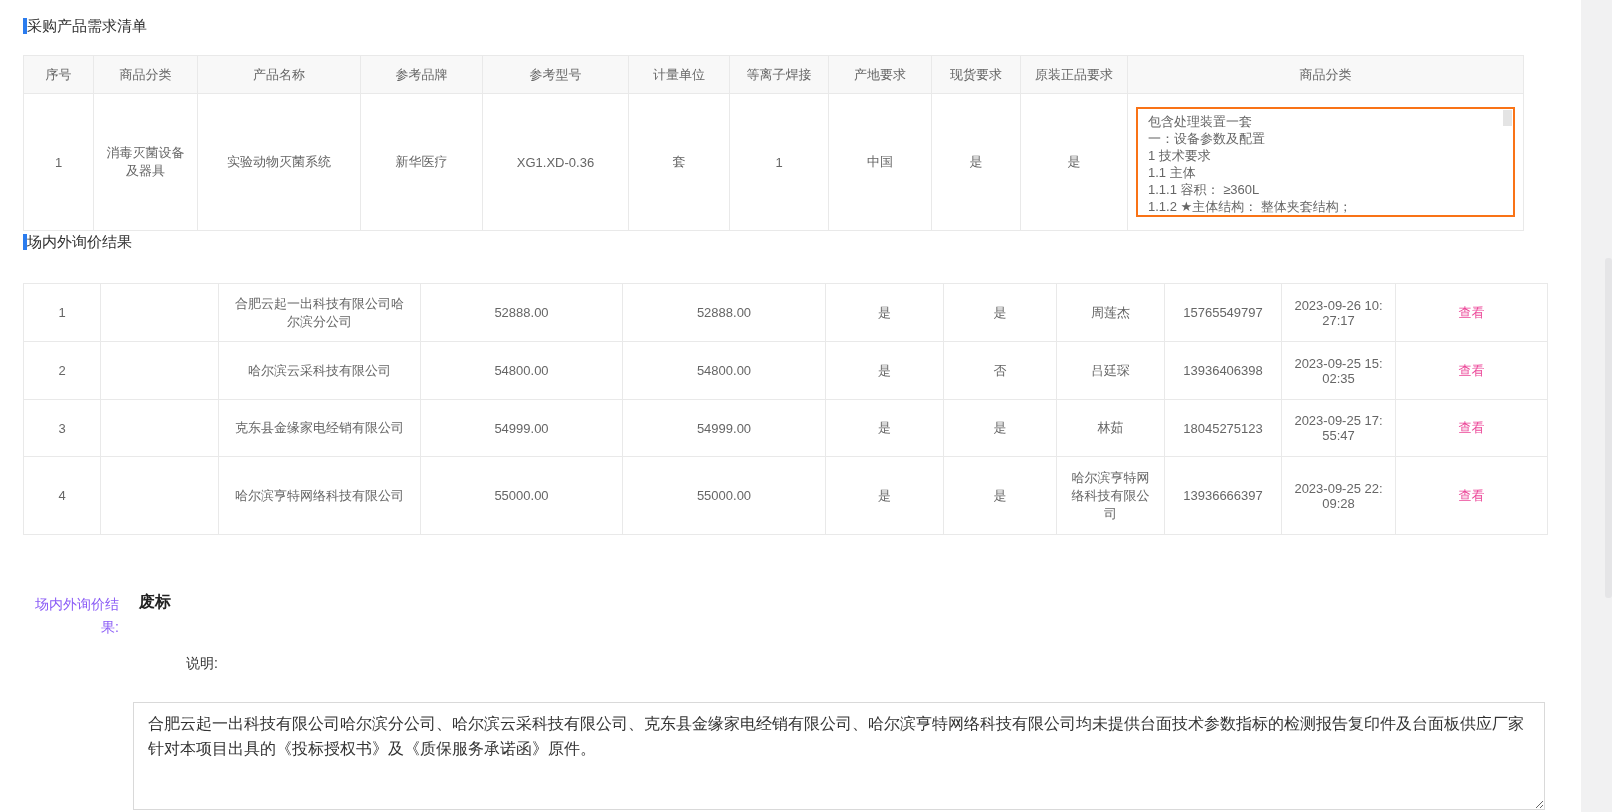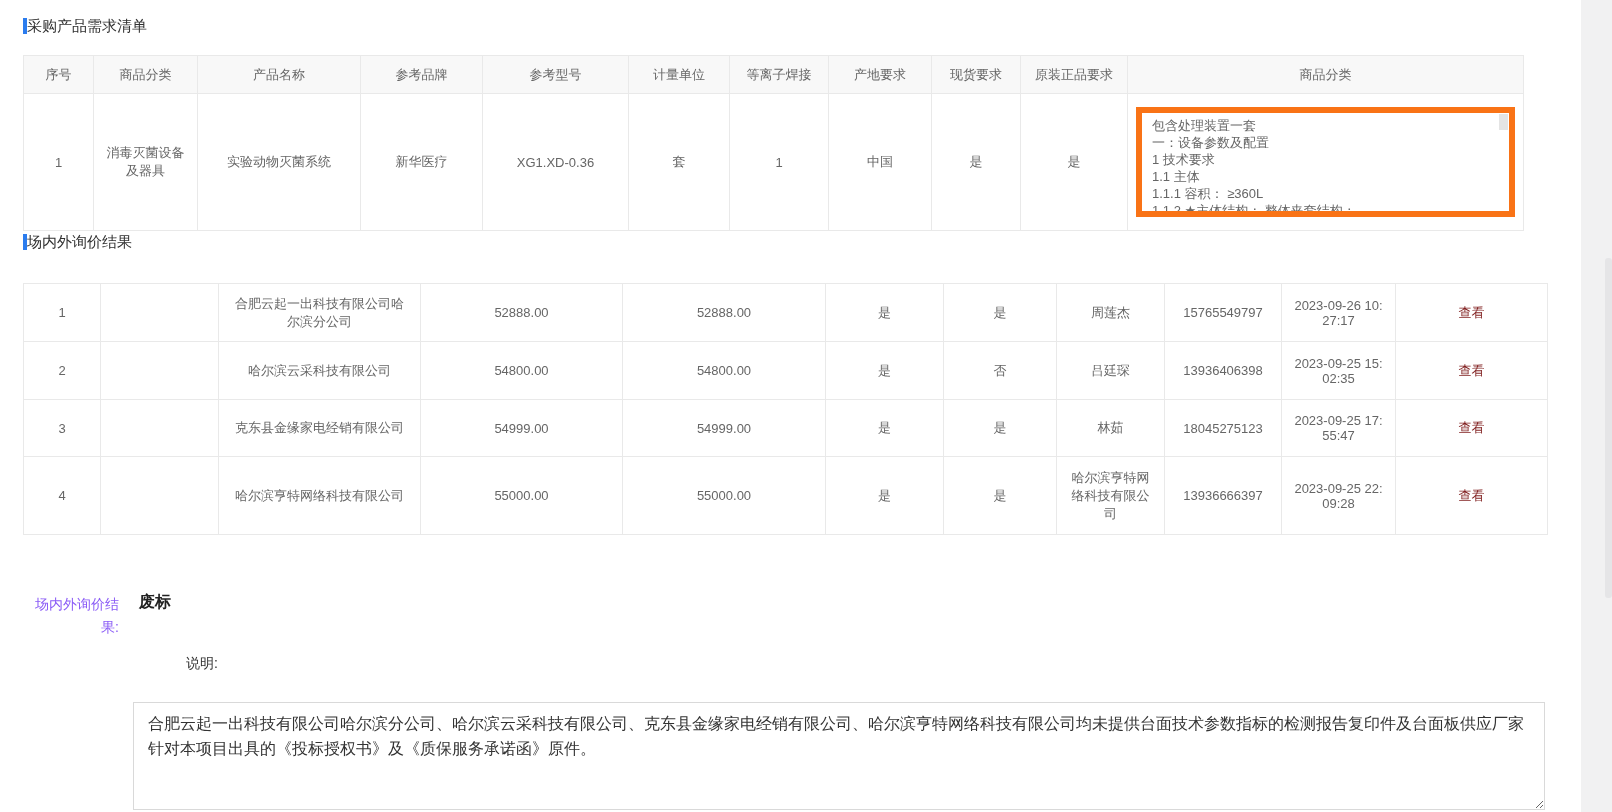--- a/index.html
+++ b/index.html
@@ -16,28 +16,28 @@
   table { position:absolute; left:23px; border-collapse:collapse; table-layout:fixed; background:#fff; }
   th, td {
     border:1px solid #e9e9e9; text-align:center; vertical-align:middle;
     font-size:13px; color:#666; font-weight:400; padding:6px 10px; word-break:break-all;
   }
   th { background:#f8f8f8; }
   .t1 { top:55px; width:1500px;padding-left:12px; }
   .t2 { top:283px; width:1524px; }
   .techcell { padding:8px 8px; }
   .techbox {
-    height:110px; box-sizing:border-box; border:6px solid #f97316; background:#fff;
+    height:110px; box-sizing:border-box; border:2px solid #f97316; background:#fff;
     text-align:left; font-size:13px; line-height:17px; color:#666;
     padding:4px 10px; overflow:hidden; position:relative;
   }
   .techbox .scroll-thumb {
     position:absolute; top:1px; right:1px; width:9px; height:16px; background:#e4e4e4;
   }
-  .link { color:#7f1d1d; cursor:pointer; text-decoration:none;margin-top:15px; }
+  .link { color:#ec4899; cursor:pointer; text-decoration:none;margin-top:15px; }
   .result-label {
     position:absolute; left:33px; top:593px; width:86px; text-align:right;
     font-size:14px; line-height:23px; color:#8b5cf6;
   }
   .result-value {
     position:absolute; left:139px; top:592px; font-size:16px; font-weight:700; color:#222;
   }
   .note-label { position:absolute; left:186px; top:655px; font-size:14px; color:#333; }
   .note-area {
     position:absolute; left:133px; top:702px; width:1412px; height:108px;

